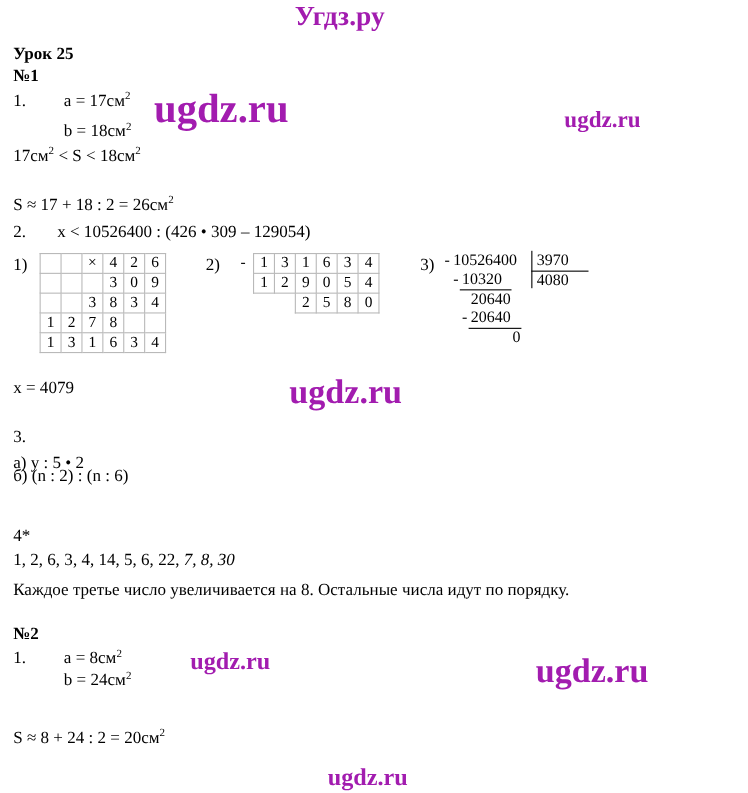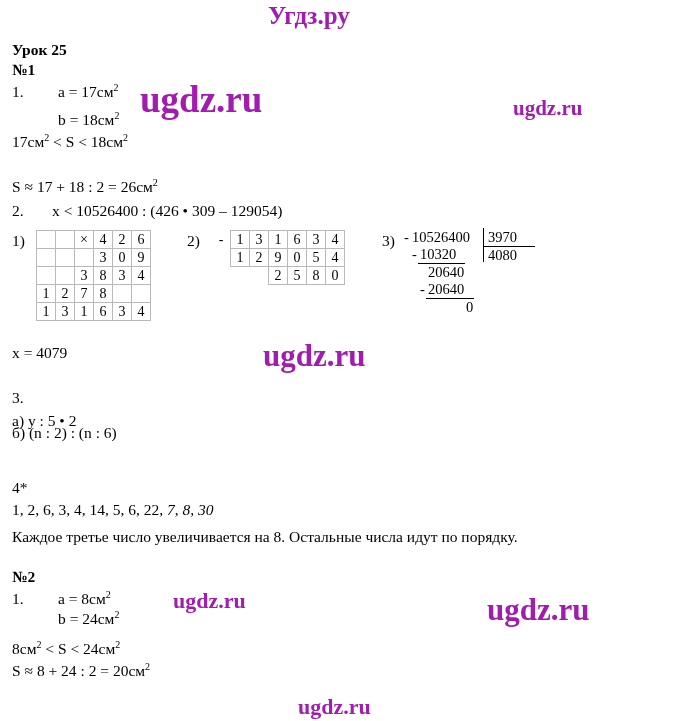--- a/index.html
+++ b/index.html
@@ -257,16 +257,15 @@
   <div class="t" style="left:12px; top:423px;">б) (n : 2) : (n : 6)</div>
 
   <div class="t" style="left:12px; top:478px;">4*</div>
   <div class="t" style="left:12px; top:500px;"><span>1, 2, 6, 3, 4, 14, 5, 6, 22, </span><span class="ital">7, 8, 30</span></div>
   <div class="t" style="left:12px; top:527px;">Каждое третье число увеличивается на 8. Остальные числа идут по порядку.</div>
 
   <div class="t bold" style="left:12px; top:567px;">№2</div>
   <div class="t" style="left:12px; top:589px;">1.</div>
   <div class="t" style="left:58px; top:589px;"><span>a = 8см</span><sup>2</sup></div>
   <div class="t" style="left:58px; top:609px;"><span>b = 24см</span><sup>2</sup></div>
-  <div class="t" style="left:12px; top:639px;"><span>8см</span><sup>2</sup><span> &lt; S &lt; 24см</span><sup>2</sup></div>
   <div class="t" style="left:12px; top:661px;"><span>S ≈ 8 + 24 : 2 = 20см</span><sup>2</sup></div>
 
 </div>
 
 </body></html>

